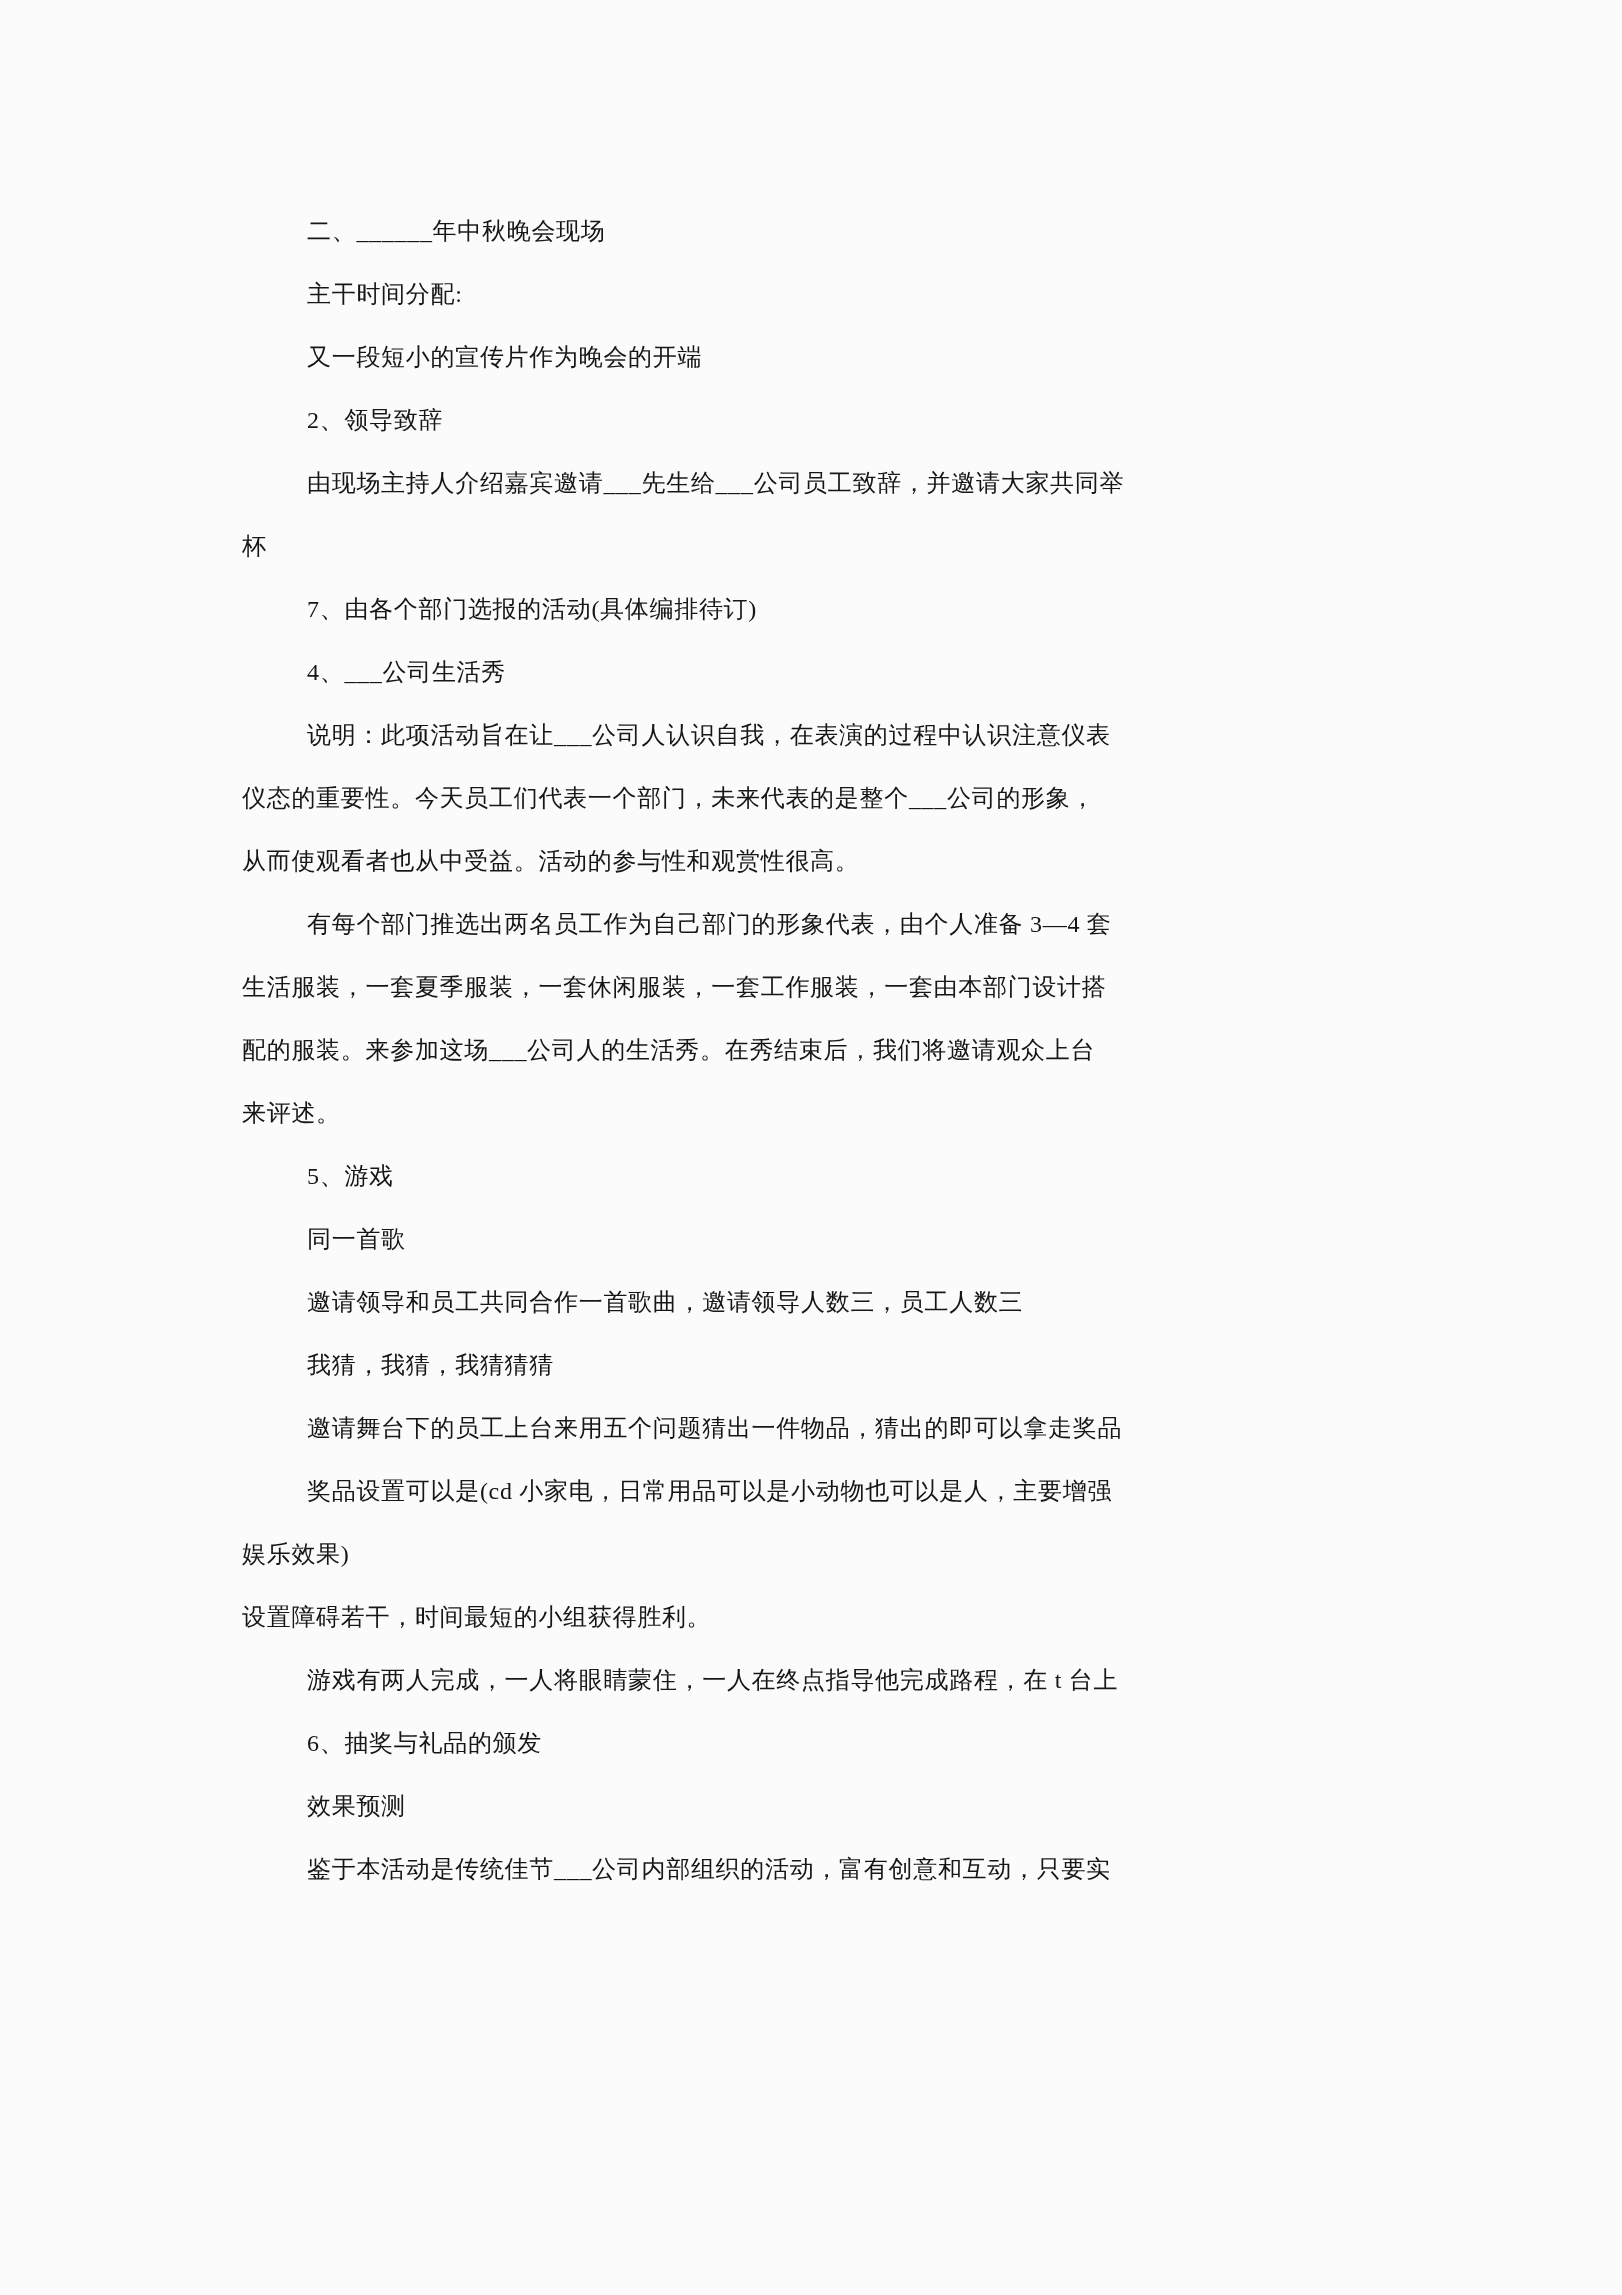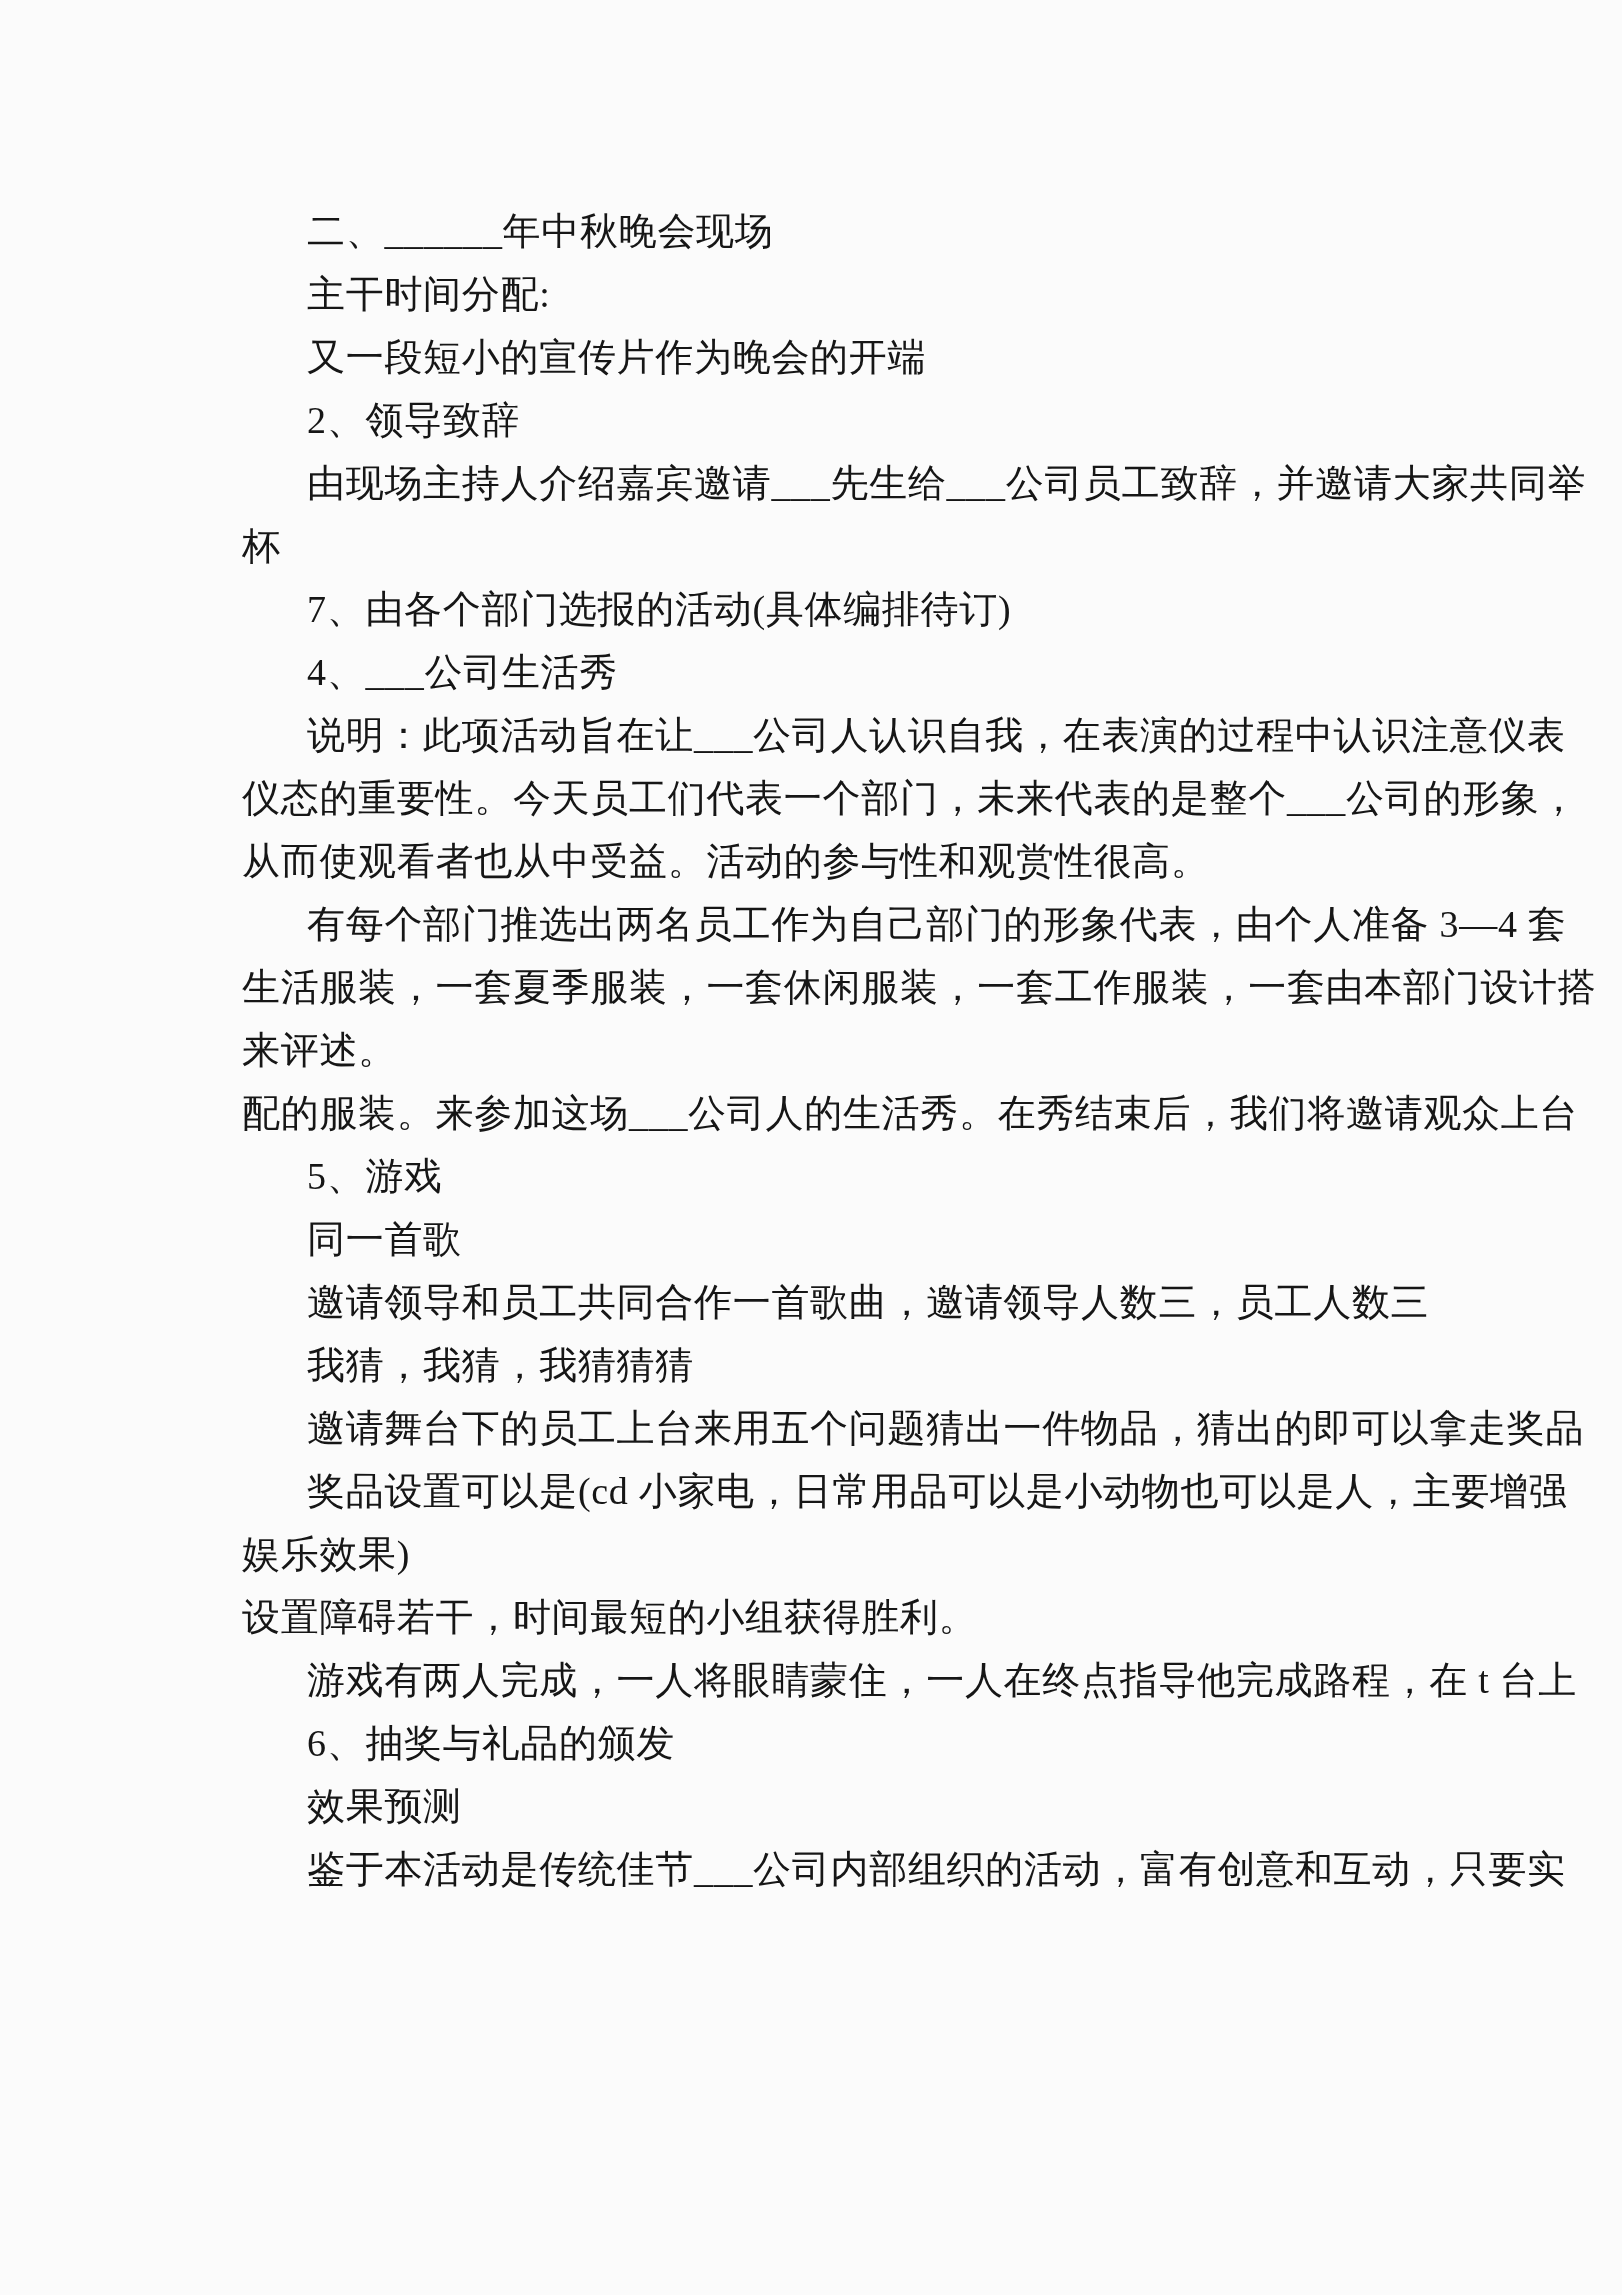--- a/index.html
+++ b/index.html
@@ -15,21 +15,21 @@
     overflow: hidden;
     font-family: "Liberation Serif", "DejaVu Serif", serif;
   }
   .content {
     position: absolute;
     left: 242px;
     top: 200px;
     width: 1178px;
   }
   .line {
-    font-size: 38px;
+    font-size: 24px;
     line-height: 63px;
     height: 63px;
     color: #161616;
     white-space: pre;
     letter-spacing: 0.7px;
   }
   .line.indent {
     padding-left: 65px;
   }
 </style>
@@ -44,22 +44,22 @@
     <div class="line indent">2、领导致辞</div>
     <div class="line indent">由现场主持人介绍嘉宾邀请___先生给___公司员工致辞，并邀请大家共同举</div>
     <div class="line">杯</div>
     <div class="line indent">7、由各个部门选报的活动(具体编排待订)</div>
     <div class="line indent">4、___公司生活秀</div>
     <div class="line indent">说明：此项活动旨在让___公司人认识自我，在表演的过程中认识注意仪表</div>
     <div class="line">仪态的重要性。今天员工们代表一个部门，未来代表的是整个___公司的形象，</div>
     <div class="line">从而使观看者也从中受益。活动的参与性和观赏性很高。</div>
     <div class="line indent">有每个部门推选出两名员工作为自己部门的形象代表，由个人准备 3—4 套</div>
     <div class="line">生活服装，一套夏季服装，一套休闲服装，一套工作服装，一套由本部门设计搭</div>
+    <div class="line">配的服装。来参加这场___公司人的生活秀。在秀结束后，我们将邀请观众上台</div>
     <div class="line">来评述。</div>
-    <div class="line">配的服装。来参加这场___公司人的生活秀。在秀结束后，我们将邀请观众上台</div>
     <div class="line indent">5、游戏</div>
     <div class="line indent">同一首歌</div>
     <div class="line indent">邀请领导和员工共同合作一首歌曲，邀请领导人数三，员工人数三</div>
     <div class="line indent">我猜，我猜，我猜猜猜</div>
     <div class="line indent">邀请舞台下的员工上台来用五个问题猜出一件物品，猜出的即可以拿走奖品</div>
     <div class="line indent">奖品设置可以是(cd 小家电，日常用品可以是小动物也可以是人，主要增强</div>
     <div class="line">娱乐效果)</div>
     <div class="line">设置障碍若干，时间最短的小组获得胜利。</div>
     <div class="line indent">游戏有两人完成，一人将眼睛蒙住，一人在终点指导他完成路程，在 t 台上</div>
     <div class="line indent">6、抽奖与礼品的颁发</div>

